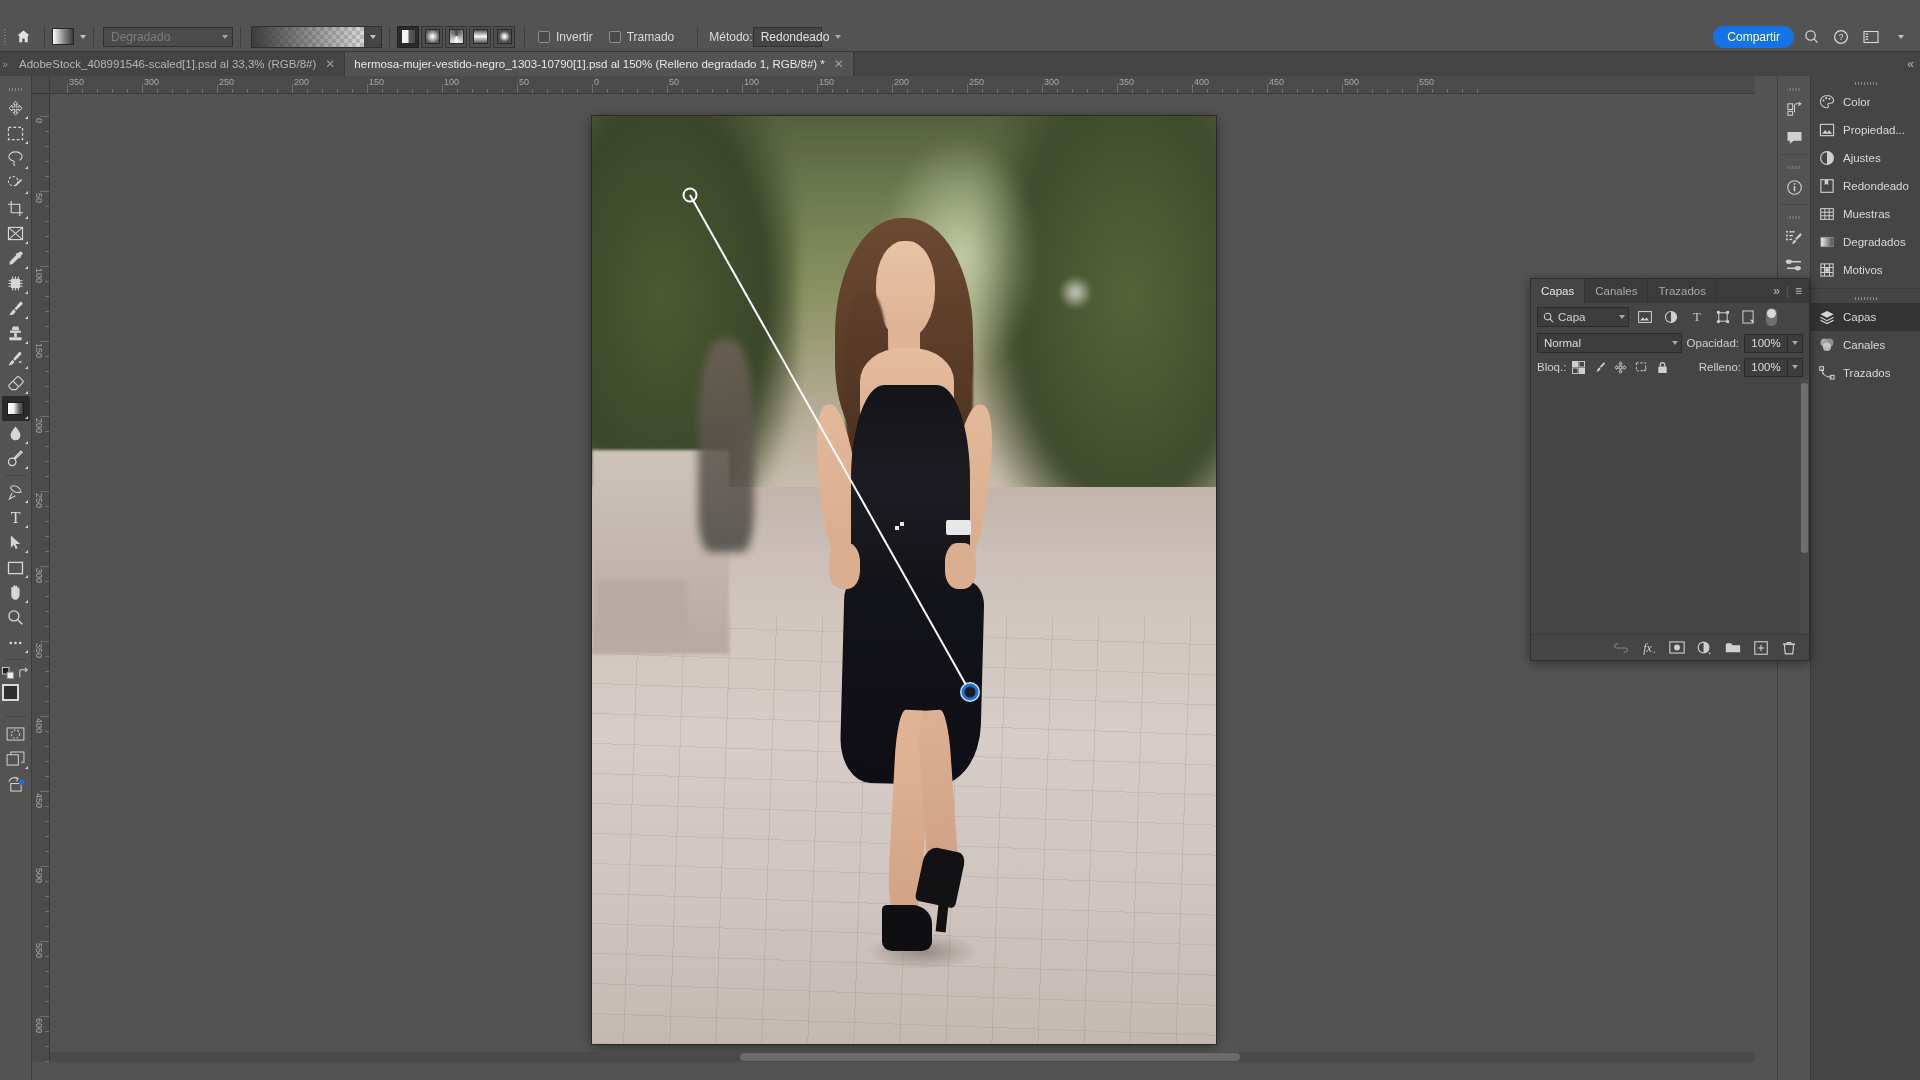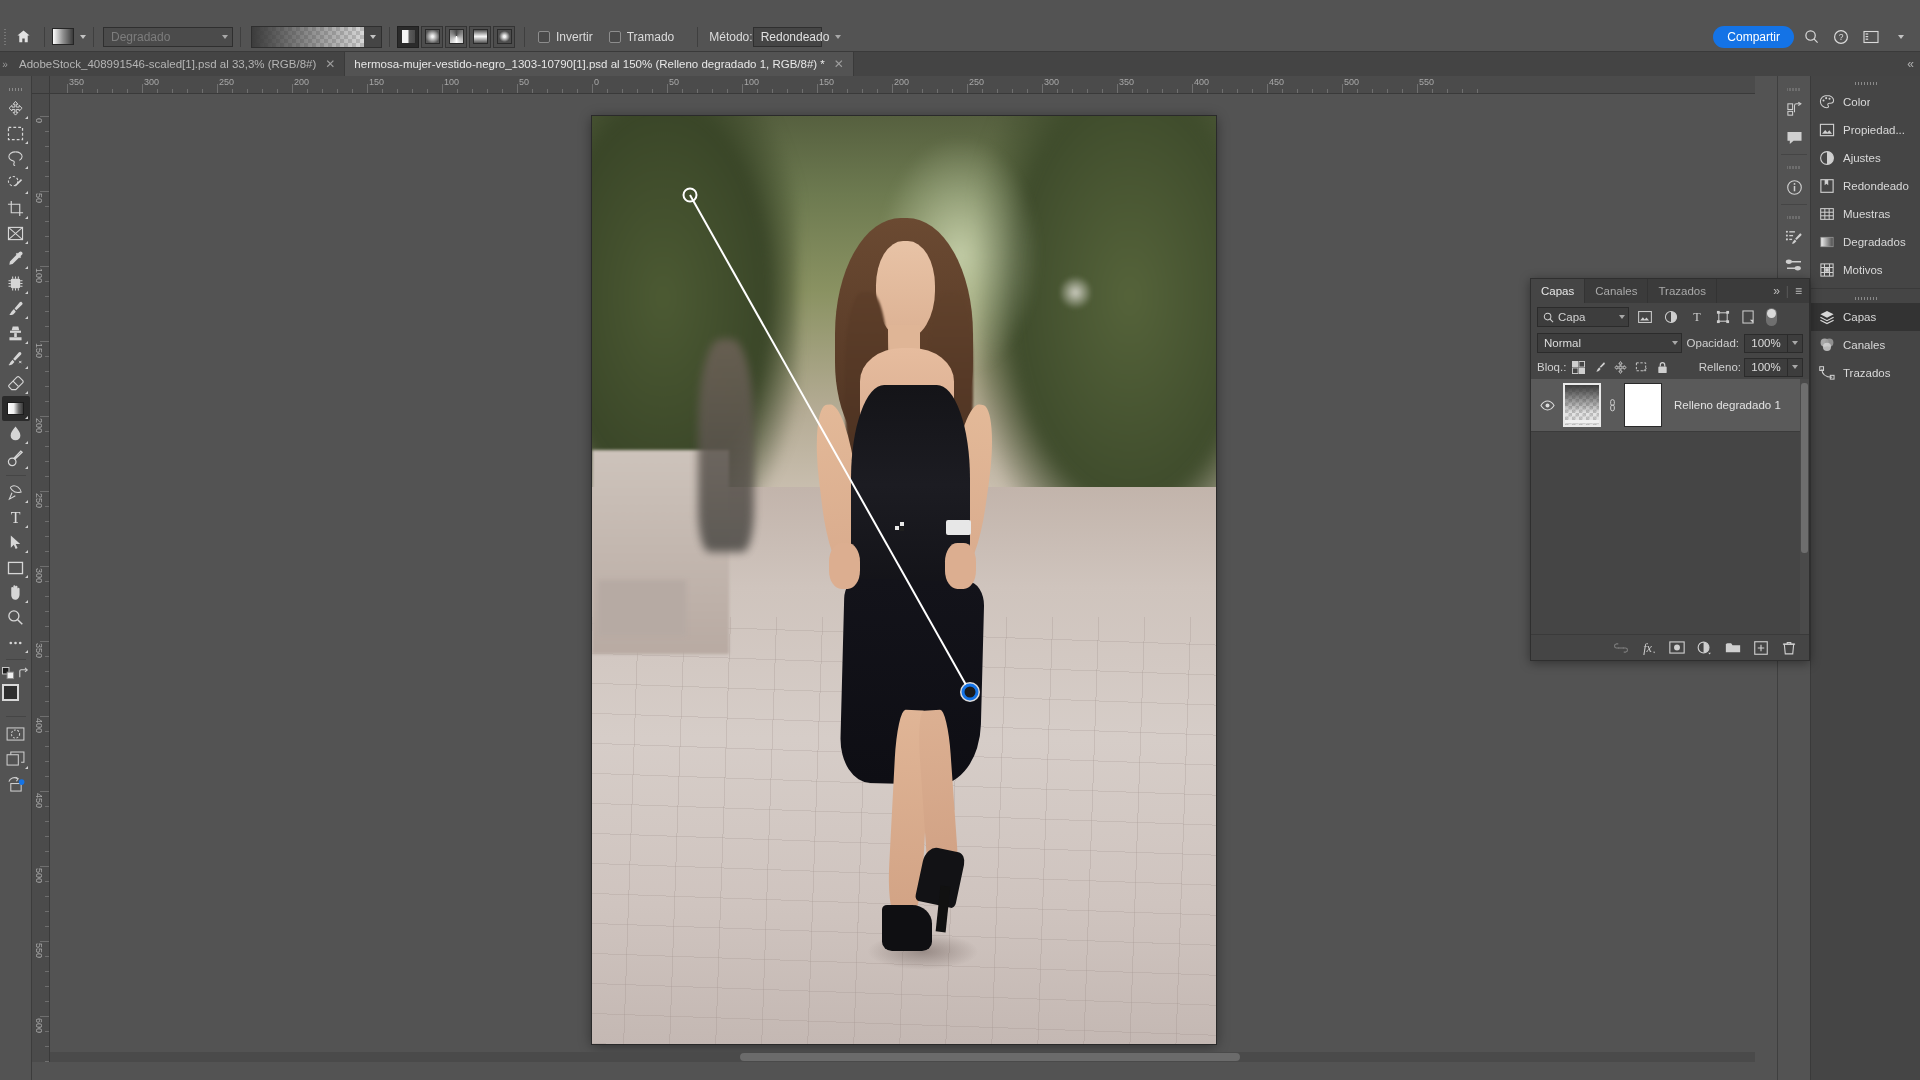--- a/index.html
+++ b/index.html
@@ -1188,37 +1188,20 @@
       <div style="display:flex;">
         <div class="num-field">100%</div>
         <div class="mini-caret">
             <div class="caret sm" style="margin:0;"></div>
           </div>
       </div>
     </div>
 
     <div class="lp-list">
 
-      <div class="layer-row selected">
-        <div class="eye">
-          <svg width="15" height="11" viewBox="0 0 16 11">
-              <path d="M8 0.8C4 .8 1 5.5 1 5.5S4 10.2 8 10.2 15 5.5 15 5.5 12 .8 8 .8z" fill="none" stroke="#dcdcdc" stroke-width="1.1"></path>
-              <circle cx="8" cy="5.5" r="2.1" fill="#dcdcdc"></circle>
-            </svg>
-        </div>
-        <div class="thumb sel thumb-grad"></div>
-        <div class="chainlink">
-          <svg width="9" height="14" viewBox="0 0 10 15">
-              <path d="M5 1.5a2 2 0 0 1 2 2v2.5a2 2 0 0 1-4 0V3.5a2 2 0 0 1 2-2z" fill="none" stroke="#cfcfcf" stroke-width="1.1"></path>
-              <path d="M5 7.5a2 2 0 0 1 2 2V12a2 2 0 0 1-4 0V9.5a2 2 0 0 1 2-2z" fill="none" stroke="#cfcfcf" stroke-width="1.1"></path>
-            </svg>
-        </div>
-        <div class="thumb" style="background:#ffffff;"></div>
-        <div class="layer-name">Relleno degradado 1</div>
-      </div>
 
 
       <div class="scroll-v">
         <div class="thumbbar" style="top:4px;height:170px;"></div>
       </div>
     </div>
 
     <div class="lp-bottom">
       <div class="lb-ico dim">
         <svg width="16" height="10" viewBox="0 0 17 11">

